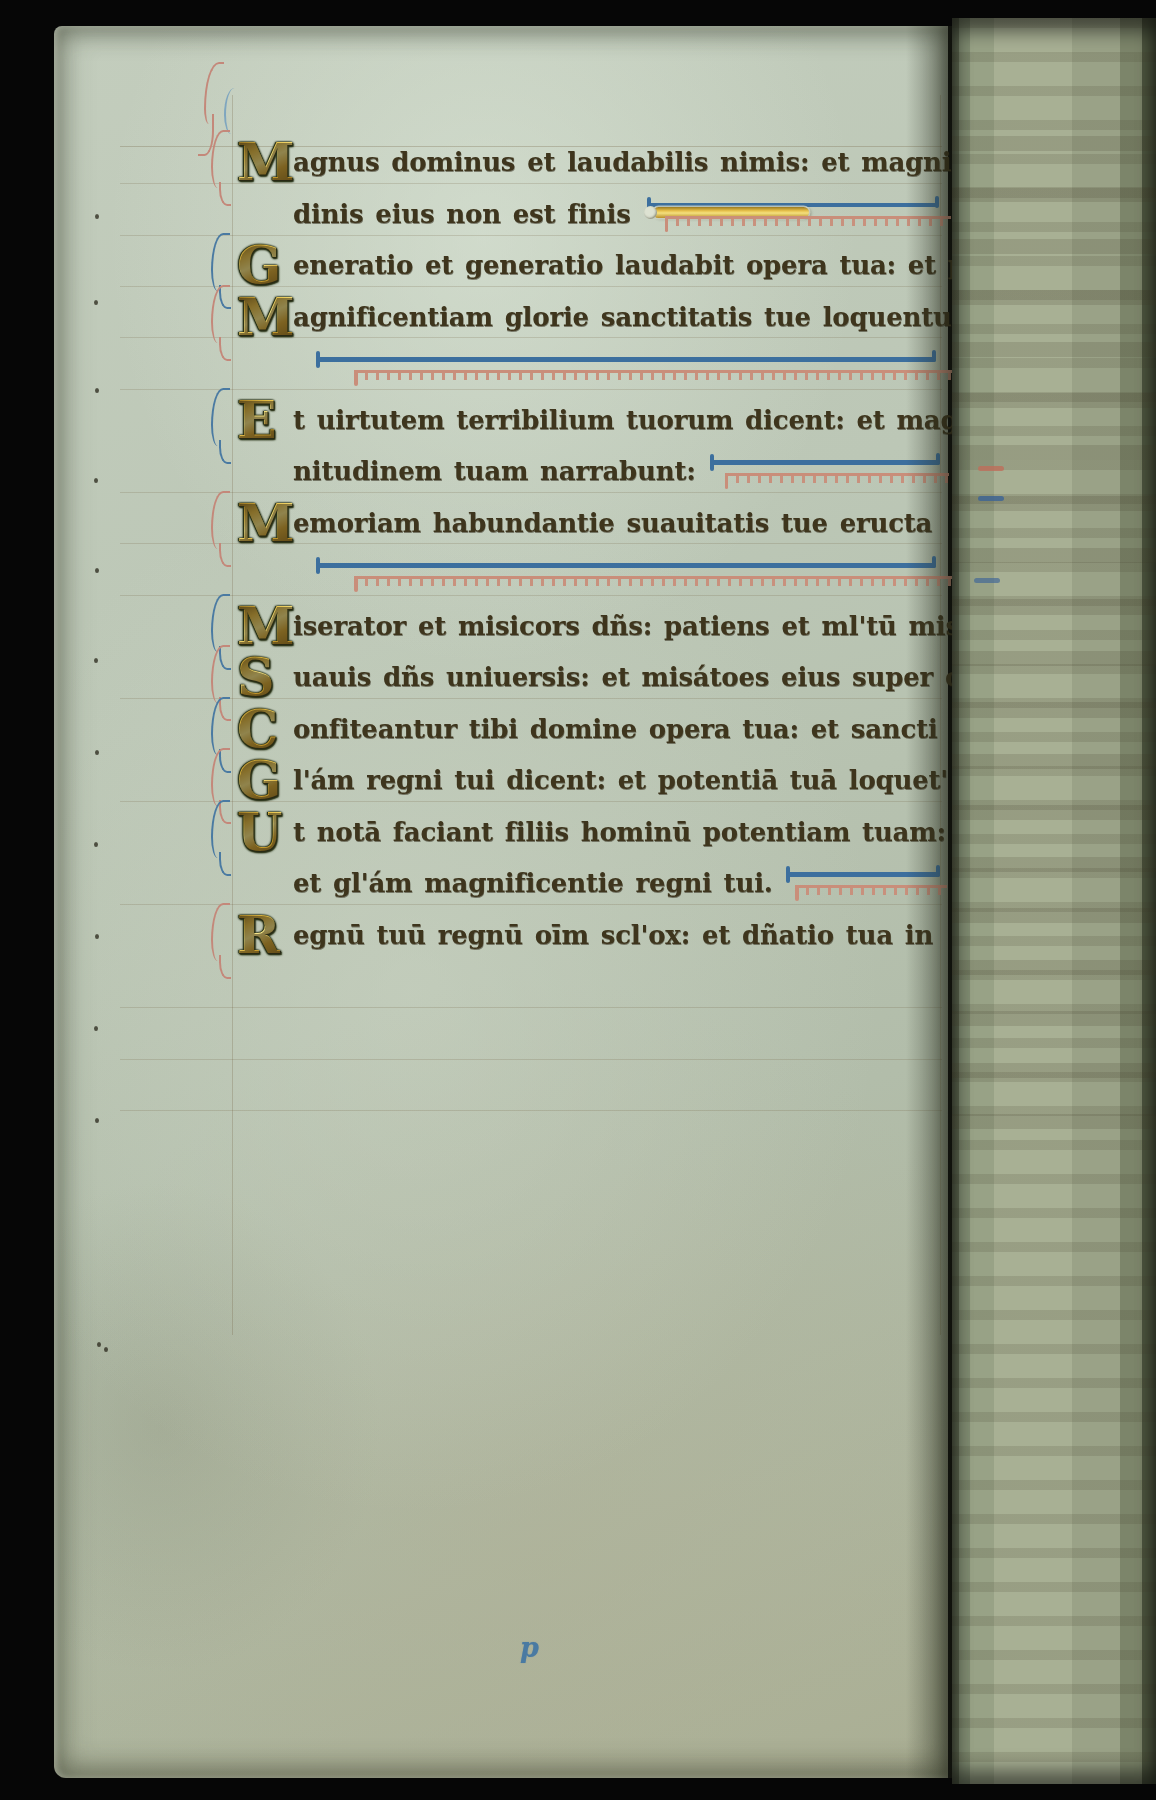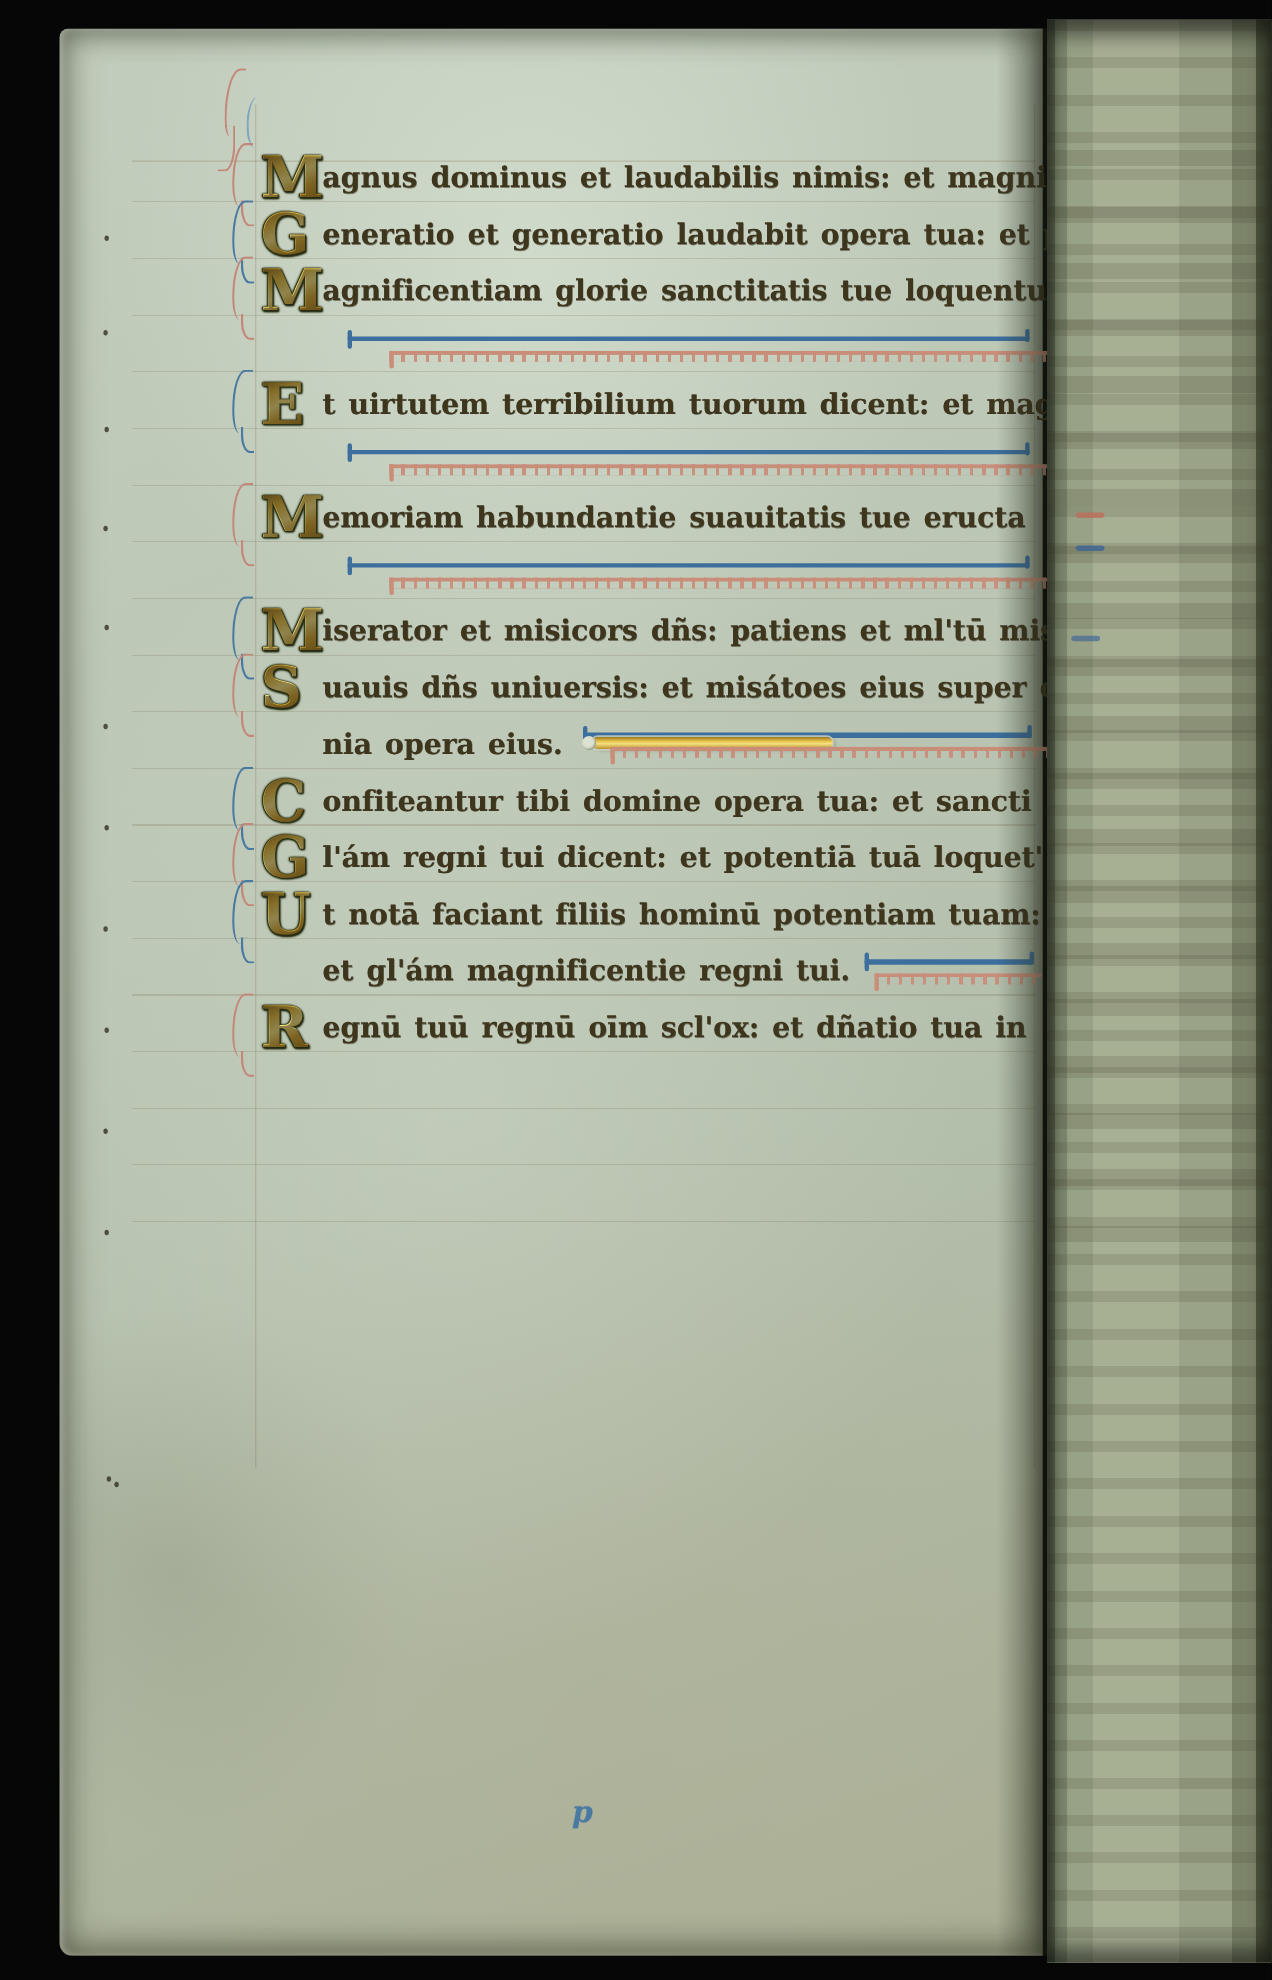--- a/index.html
+++ b/index.html
@@ -149,20 +149,31 @@
 
 <div class="text-block">
     <div class="ms-line">
     <span class="ini-slot fl-red">
       <span class="initial">M</span>
     </span>
     <span class="ms-text">agnus dominus et laudabilis nimis: et magnitu</span>
     <span class="fillers"></span>
   </div>
     <div class="ms-line">
+    <span class="ini-slot empty">
+      
+    </span>
+    <span class="ms-text">dinis eius non est finis</span>
+    <span class="fillers">
+        <span class="f f-blue"></span>
+        <span class="f f-gold"></span>
+        <span class="f f-red"></span>
+      </span>
+  </div>
+    <div class="ms-line">
     <span class="ini-slot fl-blue">
       <span class="initial">G</span>
     </span>
     <span class="ms-text">eneratio et generatio laudabit opera tua: et po</span>
     <span class="fillers"></span>
   </div>
     <div class="ms-line">
     <span class="ini-slot fl-red">
       <span class="initial">M</span>
     </span>
@@ -182,20 +193,21 @@
     <span class="ini-slot fl-blue">
       <span class="initial">E</span>
     </span>
     <span class="ms-text">t uirtutem terribilium tuorum dicent: et mag</span>
     <span class="fillers"></span>
   </div>
     <div class="ms-line">
     <span class="ini-slot empty">
       
     </span>
+    <span class="ms-text">nitudinem tuam narrabunt:</span>
     <span class="fillers">
         <span class="f f-blue"></span>
         <span class="f f-red"></span>
       </span>
   </div>
     <div class="ms-line">
     <span class="ini-slot fl-red">
       <span class="initial">M</span>
     </span>
     <span class="ms-text">emoriam habundantie suauitatis tue eructa</span>
@@ -216,31 +228,20 @@
     </span>
     <span class="ms-text">iserator et misicors dñs: patiens et ml'tū misicors.</span>
     <span class="fillers"></span>
   </div>
     <div class="ms-line">
     <span class="ini-slot fl-red">
       <span class="initial">S</span>
     </span>
     <span class="ms-text">uauis dñs uniuersis: et misátoes eius super om</span>
     <span class="fillers"></span>
-  </div>
-    <div class="ms-line">
-    <span class="ini-slot empty">
-      
-    </span>
-    <span class="ms-text">nia opera eius.</span>
-    <span class="fillers">
-        <span class="f f-blue"></span>
-        <span class="f f-gold"></span>
-        <span class="f f-red"></span>
-      </span>
   </div>
     <div class="ms-line">
     <span class="ini-slot fl-blue">
       <span class="initial">C</span>
     </span>
     <span class="ms-text">onfiteantur tibi domine opera tua: et sancti</span>
     <span class="fillers"></span>
   </div>
     <div class="ms-line">
     <span class="ini-slot fl-red">

